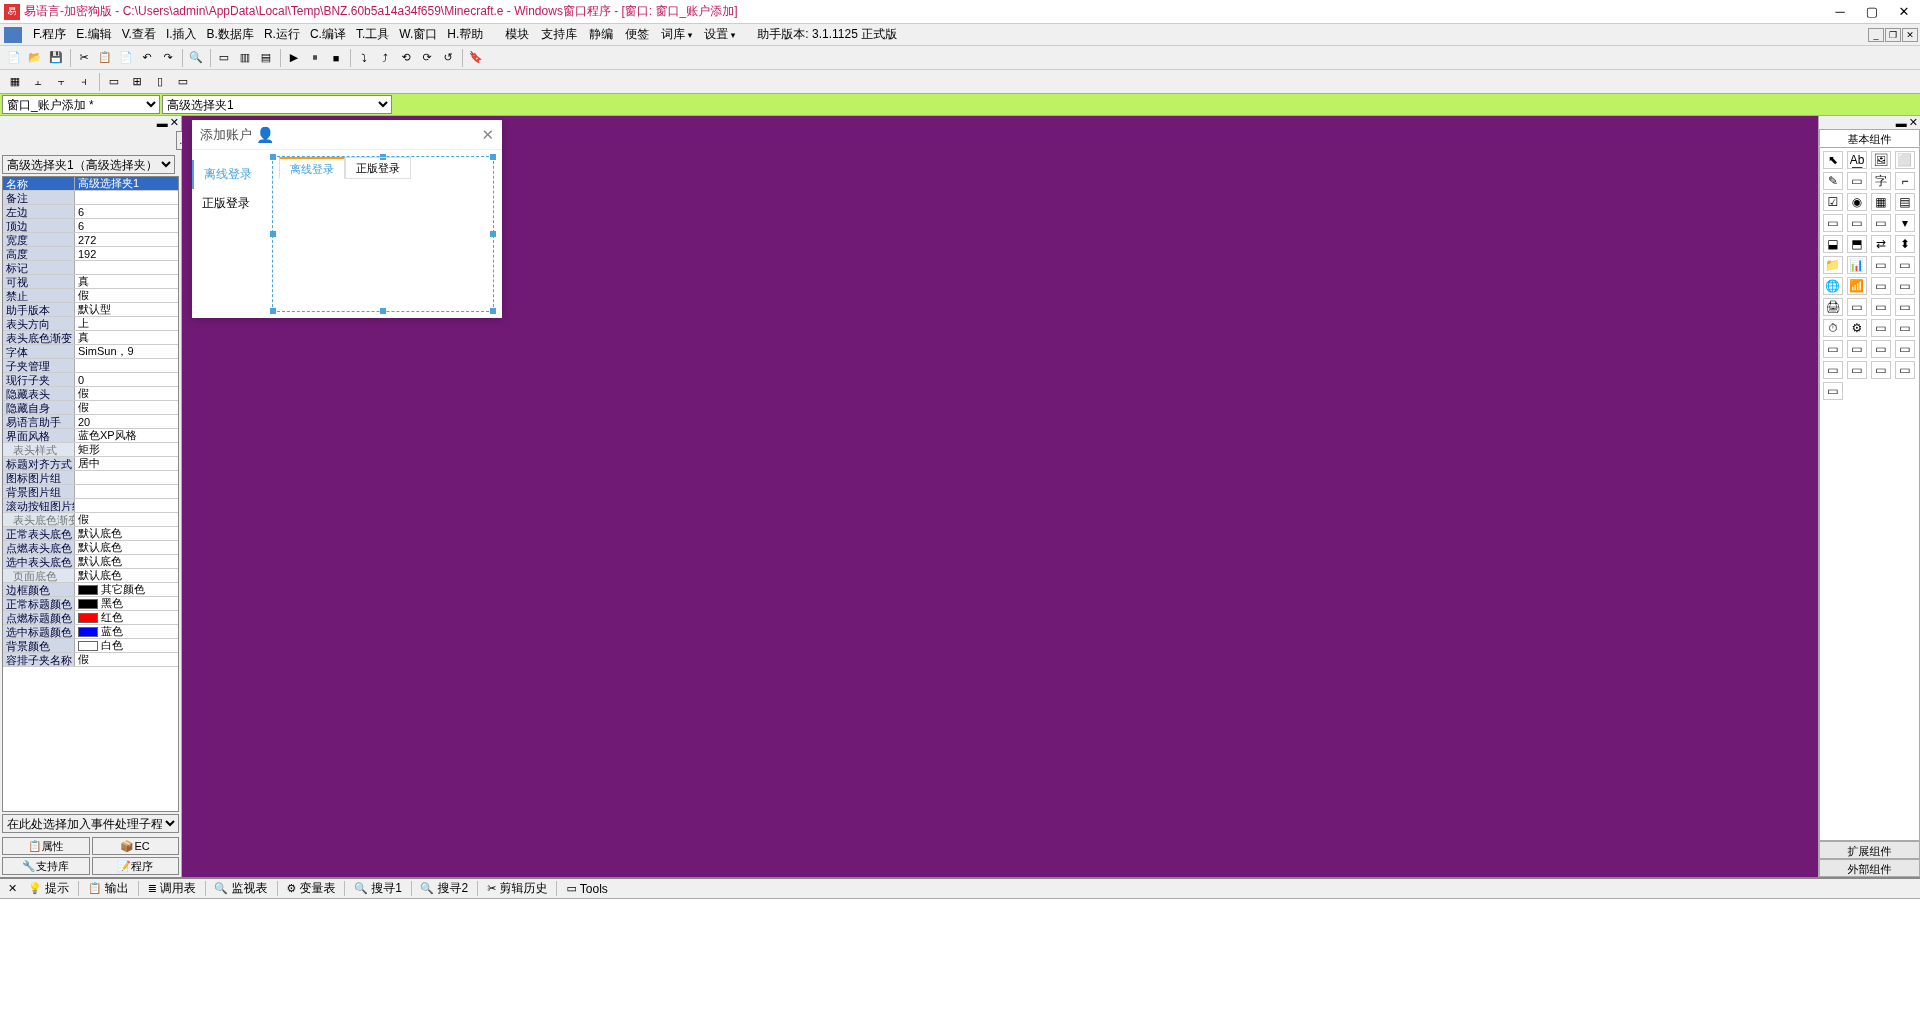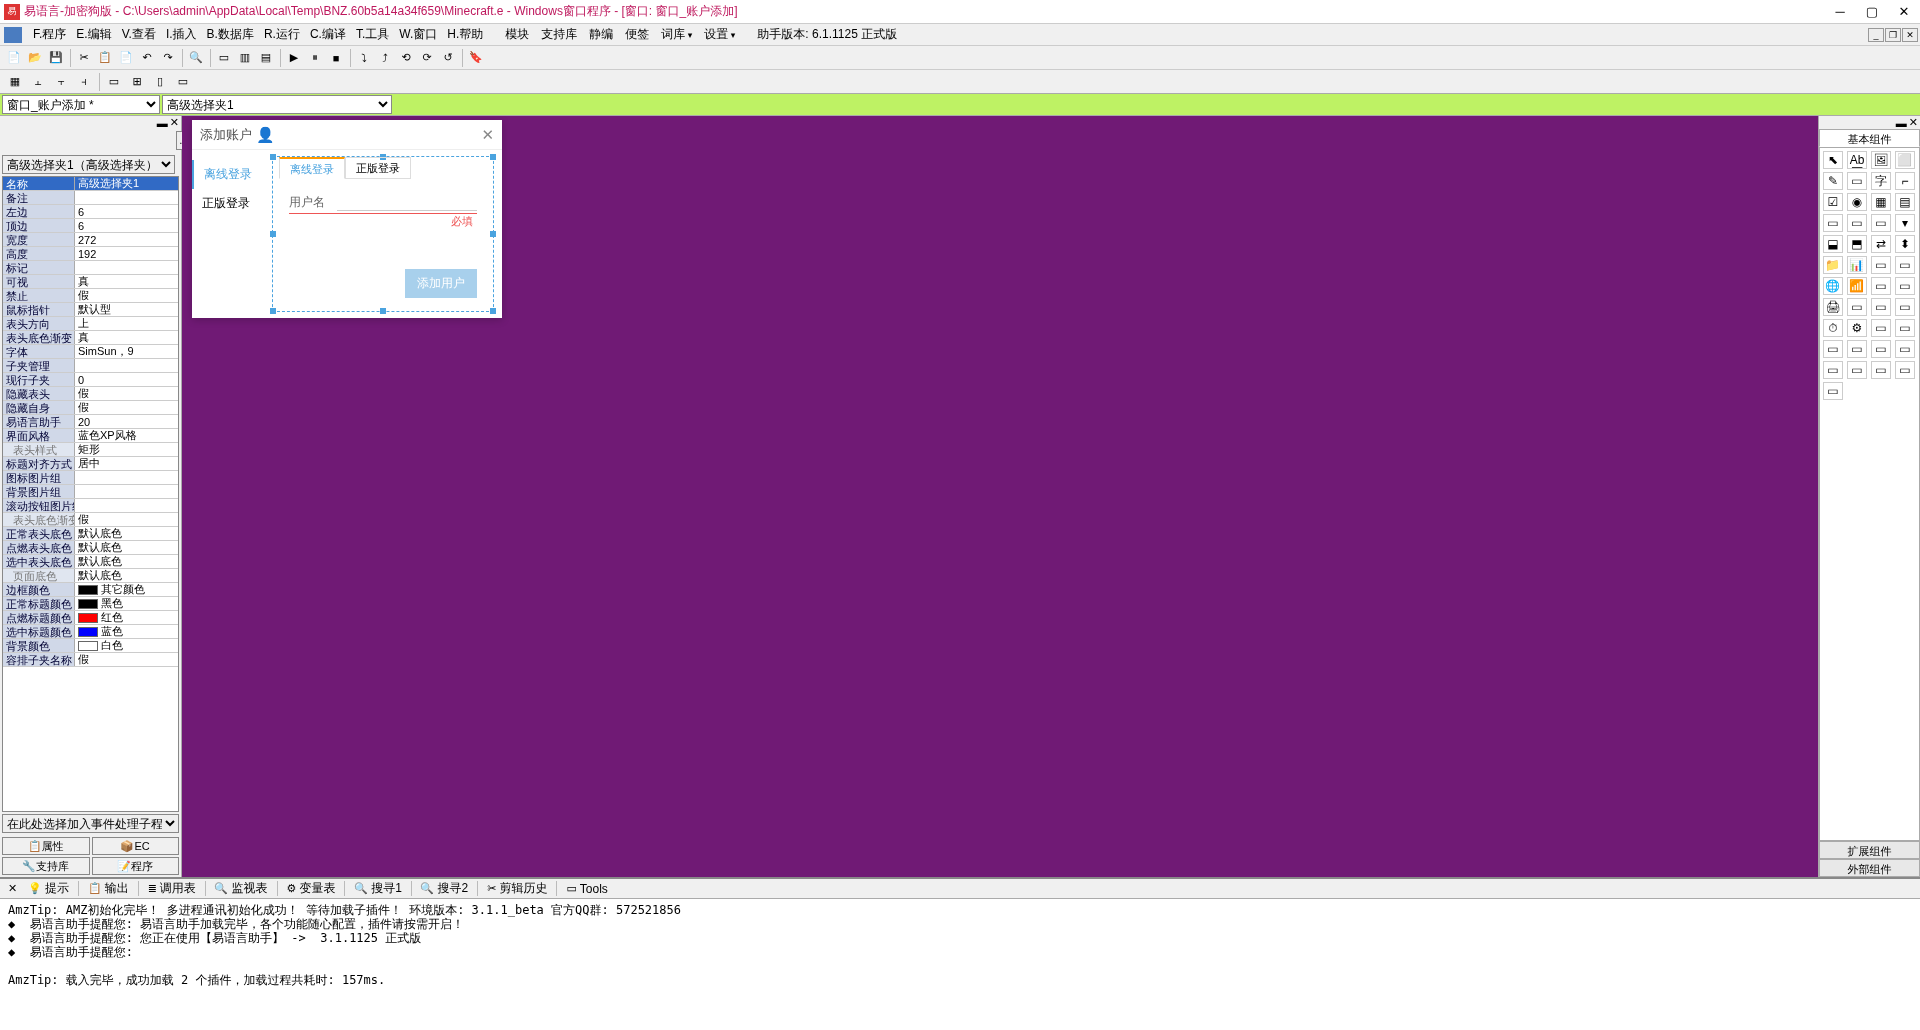--- a/index.html
+++ b/index.html
@@ -105,21 +105,21 @@
   <div class="menu-item">T.工具</div>
   <div class="menu-item">W.窗口</div>
   <div class="menu-item">H.帮助</div>
   <div class="menu-group2">
     <div class="menu-item">模块</div>
     <div class="menu-item">支持库</div>
     <div class="menu-item">静编</div>
     <div class="menu-item">便签</div>
     <div class="menu-item dropdown">词库</div>
     <div class="menu-item dropdown">设置</div>
-    <div class="menu-item" style="margin-left:10px;">助手版本: 6.1.1125 正式版</div>
+    <div class="menu-item" style="margin-left:10px;">助手版本: 3.1.1125 正式版</div>
   </div>
   <div class="spacer"></div>
   <div class="mdi-btns">
     <div class="mdi-btn">_</div>
     <div class="mdi-btn">❐</div>
     <div class="mdi-btn">✕</div>
   </div>
 </div>
 
 <div class="toolbar">
@@ -218,21 +218,21 @@
         </div>
         <div class="prop-row">
           <div class="key">可视</div>
           <div class="val">真</div>
         </div>
         <div class="prop-row">
           <div class="key">禁止</div>
           <div class="val">假</div>
         </div>
         <div class="prop-row">
-          <div class="key">鼠标指针</div>
+          <div class="key">助手版本</div>
           <div class="val">默认型</div>
         </div>
         <div class="prop-row">
           <div class="key">表头方向</div>
           <div class="val">上</div>
         </div>
         <div class="prop-row">
           <div class="key">表头底色渐变</div>
           <div class="val">真</div>
         </div>
@@ -359,29 +359,20 @@
           <div class="sel-handle" style="right:-3px;bottom:-3px;"></div>
           <div class="sel-handle" style="left:calc(50% - 3px);top:-3px;"></div>
           <div class="sel-handle" style="left:calc(50% - 3px);bottom:-3px;"></div>
           <div class="sel-handle" style="left:-3px;top:calc(50% - 3px);"></div>
           <div class="sel-handle" style="right:-3px;top:calc(50% - 3px);"></div>
           <div class="tab-container">
             <div class="tab-headers">
               <div class="tab active">离线登录</div>
               <div class="tab">正版登录</div>
             </div>
-            <div class="tab-content">
-              <div class="field-row">
-                <label>用户名</label>
-                <div class="input-line"></div>
-              </div>
-              <div class="hr"></div>
-              <div class="required">必填</div>
-              <button class="add-btn">添加用户</button>
-            </div>
           </div>
         </div>
       </div>
     </div>
   </div>
 
   <div class="right-panel">
     <div class="panel-header">
       <span>▬</span>
       <span>✕</span>
@@ -462,19 +453,13 @@
         <div class="sep"></div>
         <div class="bp-tab"><span class="icon">🔍</span>搜寻1</div>
         <div class="sep"></div>
         <div class="bp-tab"><span class="icon">🔍</span>搜寻2</div>
         <div class="sep"></div>
         <div class="bp-tab"><span class="icon">✂</span>剪辑历史</div>
         <div class="sep"></div>
         <div class="bp-tab"><span class="icon">▭</span>Tools</div>
       </div>
   </div>
-  <div class="bp-content">AmzTip: AMZ初始化完毕！ 多进程通讯初始化成功！ 等待加载子插件！ 环境版本: 3.1.1_beta 官方QQ群: 572521856
-◆  易语言助手提醒您: 易语言助手加载完毕，各个功能随心配置，插件请按需开启！
-◆  易语言助手提醒您: 您正在使用【易语言助手】 -&gt;  3.1.1125 正式版
-◆  易语言助手提醒您:
-
-AmzTip: 载入完毕，成功加载 2 个插件，加载过程共耗时: 157ms.</div>
 </div>
 
 </body></html>

